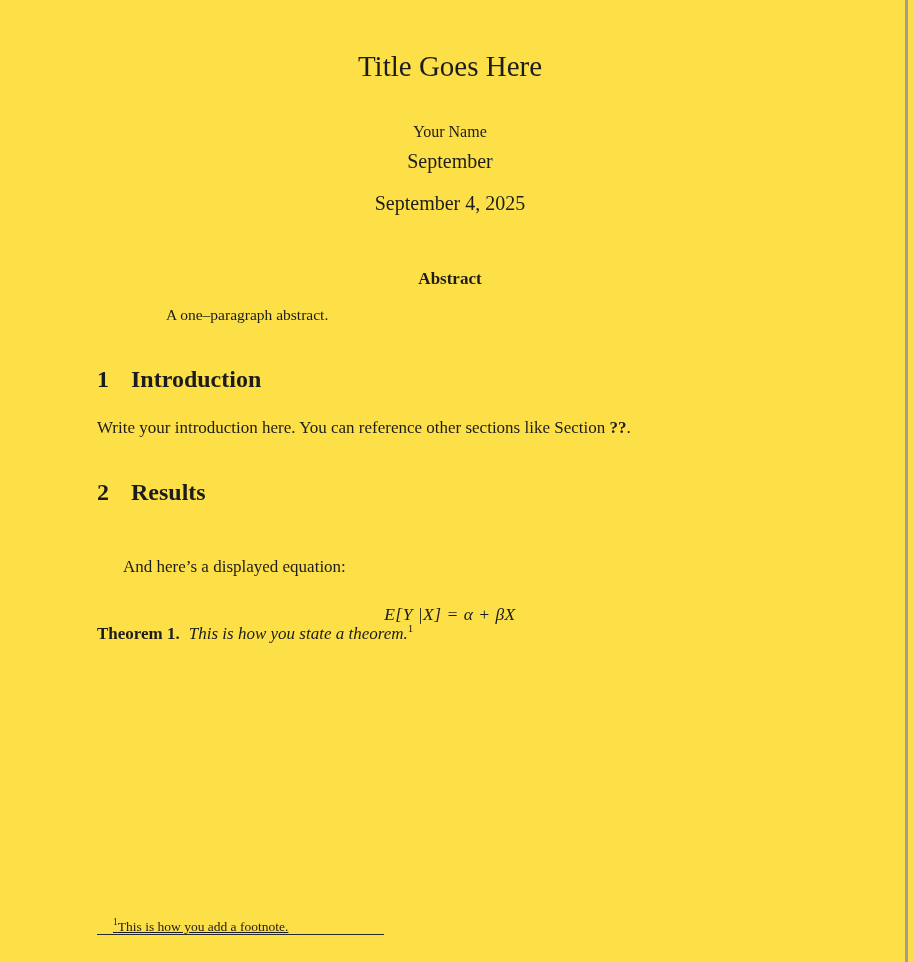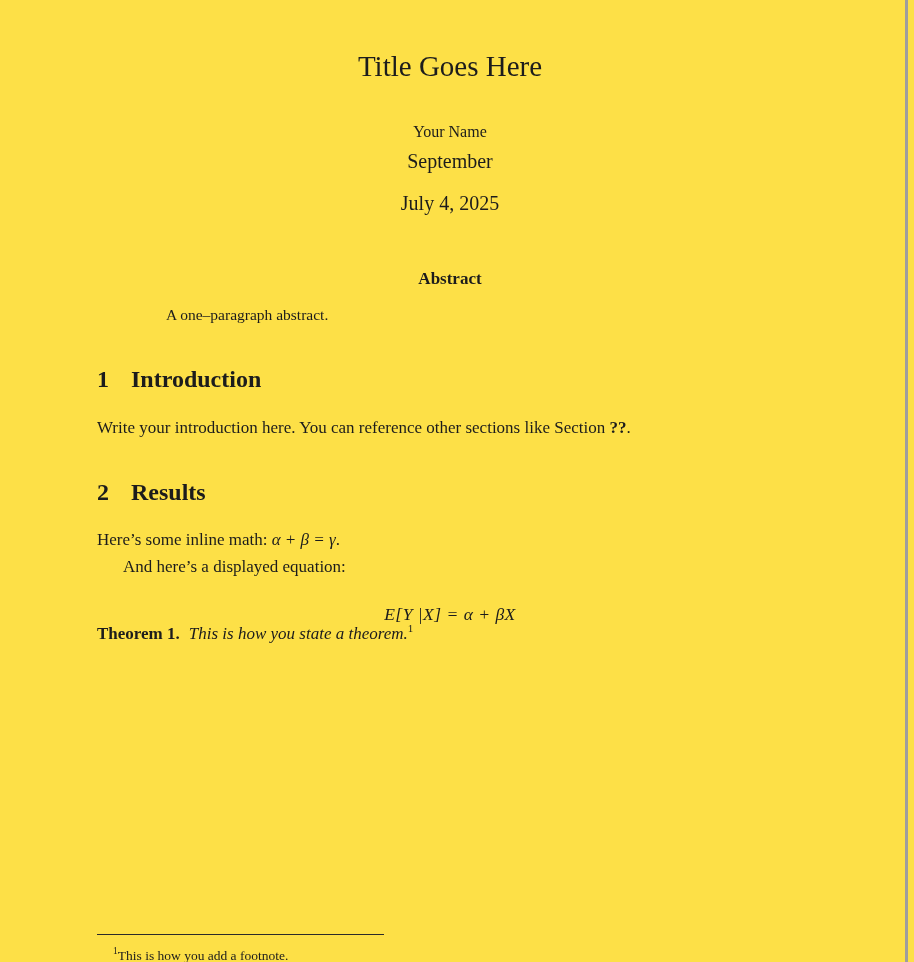--- a/index.html
+++ b/index.html
@@ -37,55 +37,52 @@
   .theorem b   { margin-right: 9px; }
   .theorem i   { font-family: "Liberation Serif", serif; }
   .theorem sup { font-size: 11px; }
 
   .equation    { top: 604px; font-size: 17.5px; }
   .equation i  { letter-spacing: 0.5px; }
 
   i.mathvar    { font-style: italic; }
 
   .fn-rule     { top: 934px; left: 97px; width: 287px; height: 1px; background: #2a2a2a; }
-  .footnote    { top: 946px; left: 113px; font-size: 13.5px; }
+  .footnote    { top: 917px; left: 113px; font-size: 13.5px; text-decoration: underline; }
   .footnote sup{ font-size: 9.5px; }
 
   .page-edge   { position: absolute; top: 0; left: 905px; width: 3px; height: 962px; background: #9e9e9e; }
 </style>
 </head>
 <body>
 
 <div class="page">
 
   <div class="abs centered title">Title Goes Here</div>
   <div class="abs centered author">Your Name</div>
   <div class="abs centered affil">September</div>
-  <div class="abs centered date">July 4, 2025</div>
+  <div class="abs centered date">September 4, 2025</div>
 
   <div class="abs centered abs-head">Abstract</div>
   <div class="abs abs-text">A one–paragraph abstract.</div>
 
   <div class="abs sec sec1">
     <span class="sec-num">1</span>
     <span class="sec-title">Introduction</span>
   </div>
 
   <div class="abs bodytext body-intro">
     <span>Write your introduction here. You can reference other sections like Section </span><b>??</b><span>.</span>
   </div>
 
   <div class="abs sec sec2">
     <span class="sec-num">2</span>
     <span class="sec-title">Results</span>
   </div>
 
-  <div class="abs bodytext math-line">
-    <span>Here’s some inline math: </span><i class="mathvar">α + β = γ</i><span>.</span>
-  </div>
 
   <div class="abs bodytext disp-intro">And here’s a displayed equation:</div>
 
   <div class="abs centered equation">
     <i class="mathvar">E[Y |X] = α + βX</i>
   </div>
 
   <div class="abs bodytext theorem">
     <b>Theorem 1.</b><i>This is how you state a theorem.</i><sup>1</sup>
   </div>

